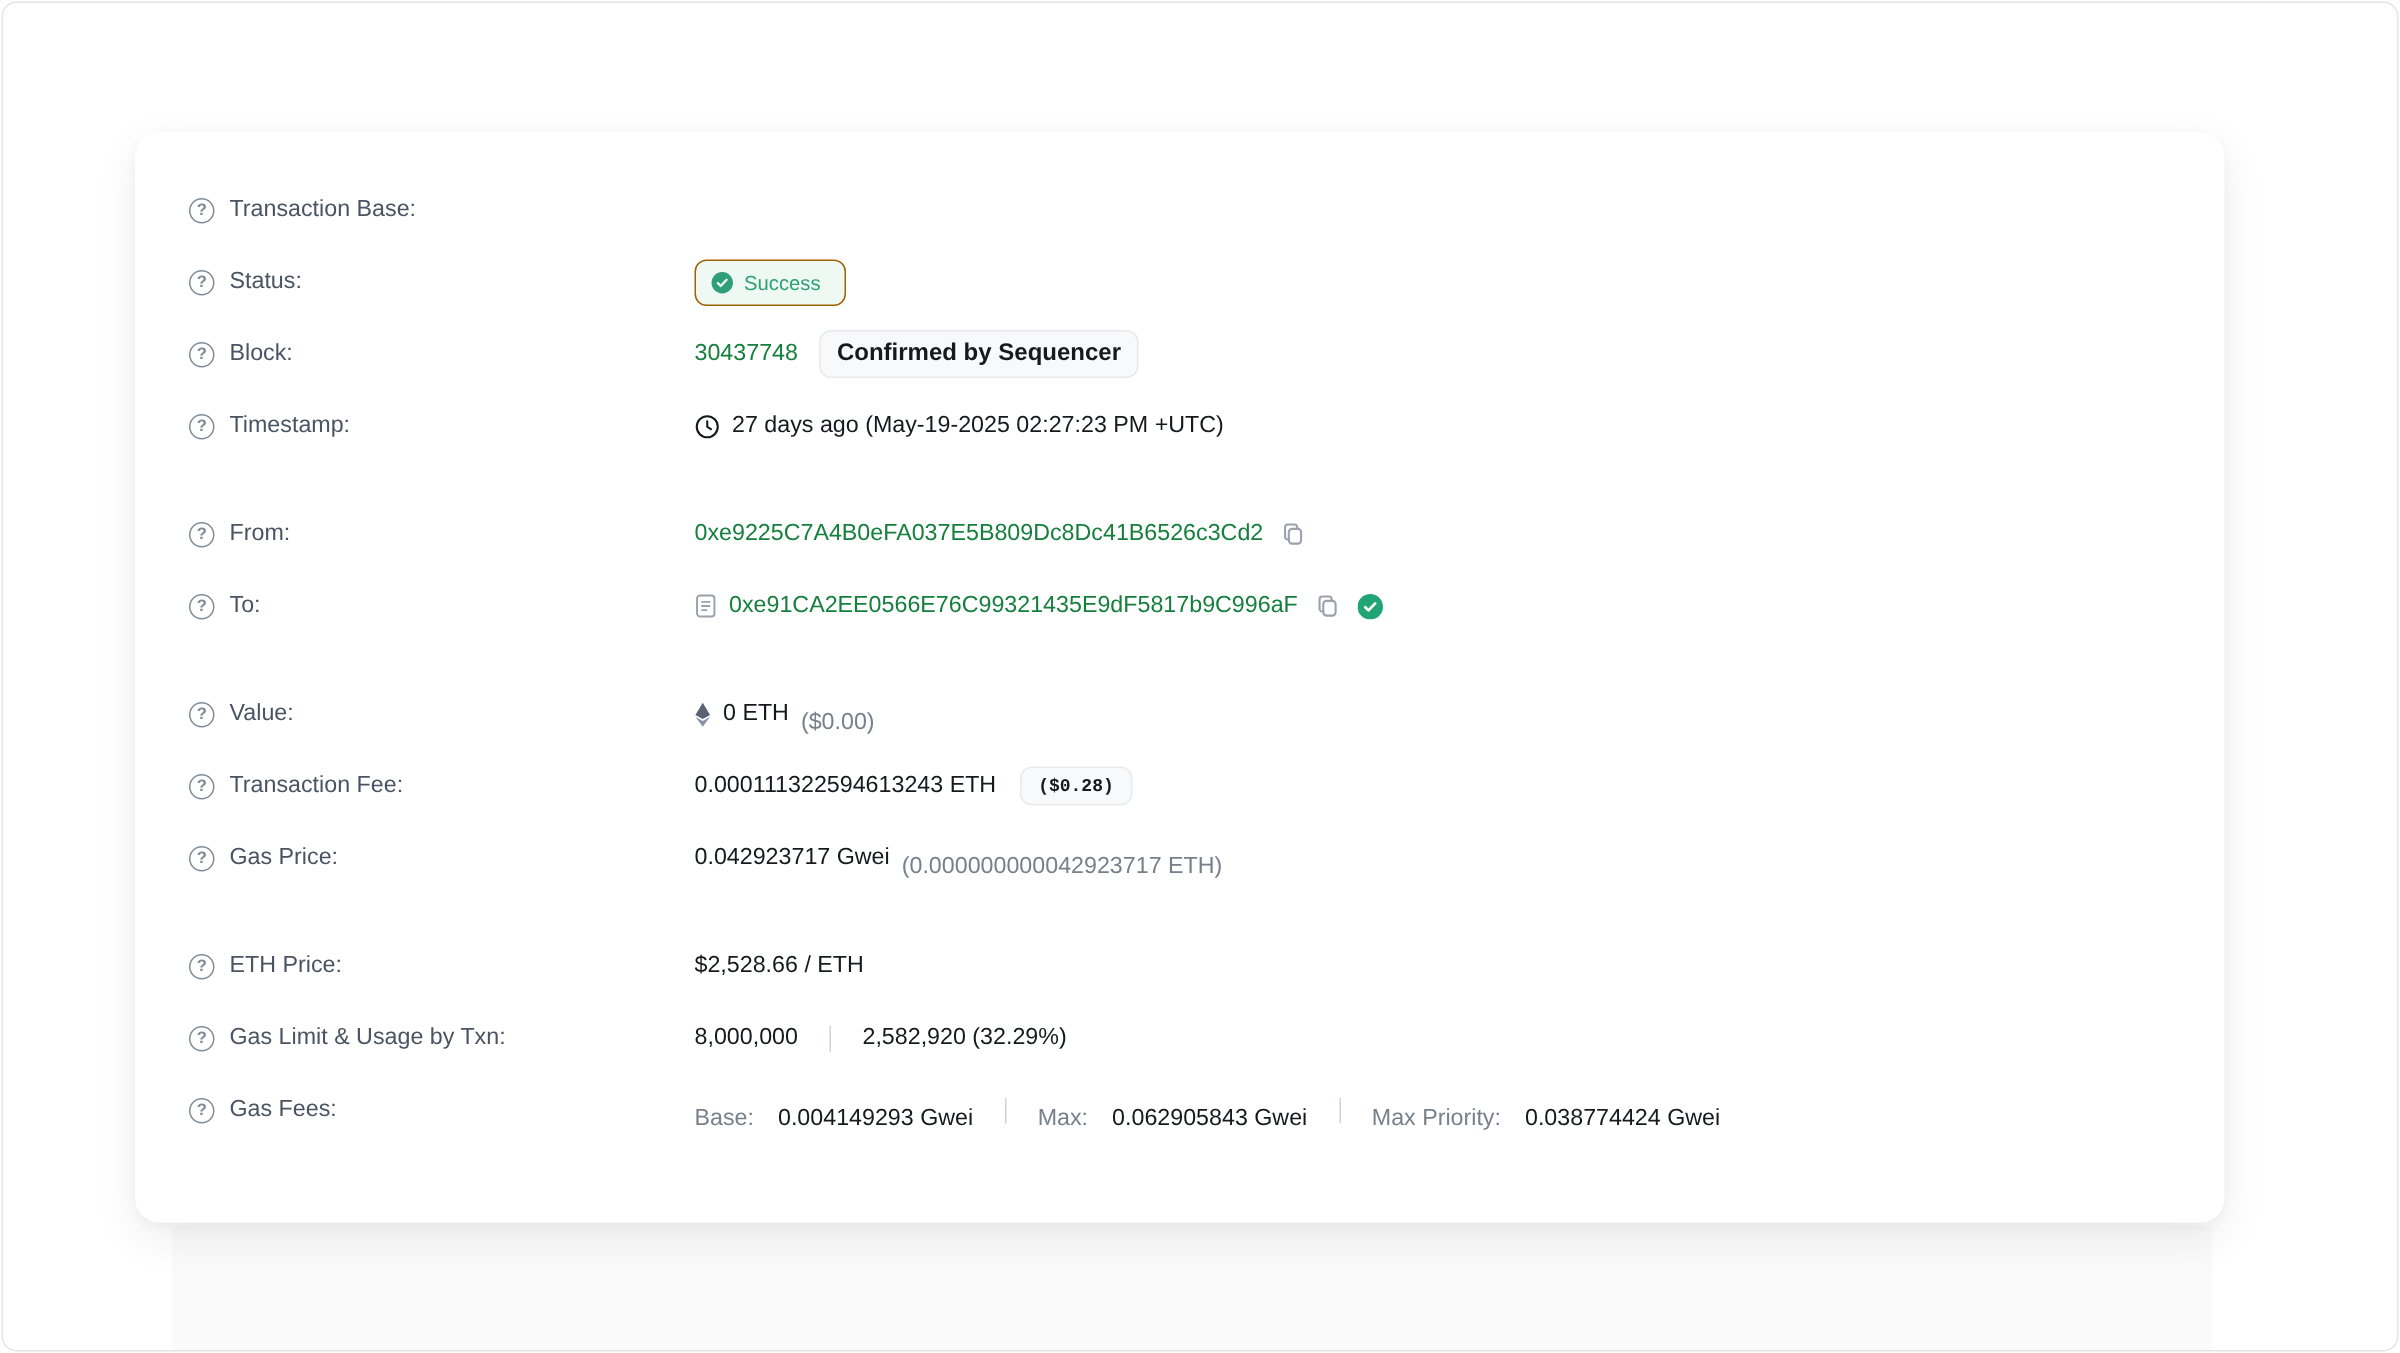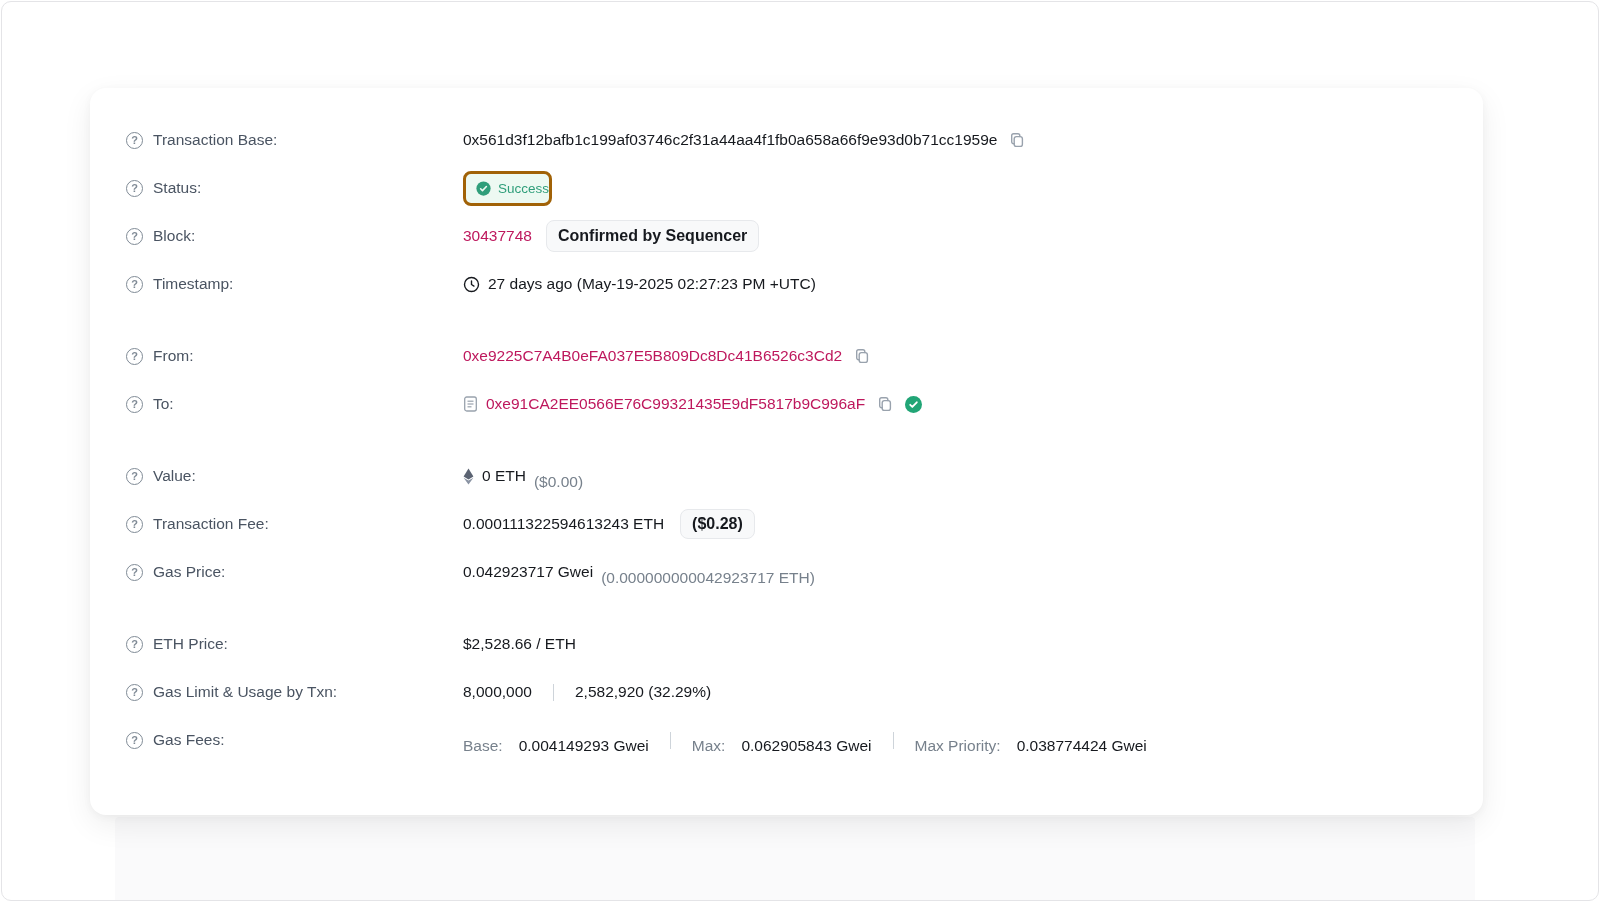--- a/index.html
+++ b/index.html
@@ -25,61 +25,52 @@
     width:337px; min-width:337px; display:flex; align-items:center; gap:10px;
     color:#4a5462; font-size:15.5px;
   }
   .value-col { display:flex; align-items:center; gap:8px; font-size:15.5px; color:#16191e; }
   .qicon {
     width:17px; height:17px; border:1.4px solid #808b96; border-radius:50%;
     display:inline-flex; align-items:center; justify-content:center;
     font-size:11px; line-height:1; color:#808b96; flex:0 0 auto; cursor:pointer;
     font-weight:600;
   }
-  .link { color:#be185d; text-decoration:none; cursor:pointer;text-align:center; }
+  .link { color:#15803d; text-decoration:none; cursor:pointer;text-align:center; }
   .muted { color:#77818c;margin-top:12px; }
   .copy-btn { display:inline-flex; align-items:center; cursor:pointer; margin-left:4px; }
   .badge-success {
     display:inline-flex; align-items:center; gap:7px;
-    background:#edf9f2; border:3px solid #a16207; border-radius:8px;
-    padding:7px 0 7px 10px; color:#2f9e7a; font-size:13.5px; font-weight:500;
+    background:#edf9f2; border:1px solid #a16207; border-radius:8px;
+    padding:7px 16px 7px 10px; color:#2f9e7a; font-size:13.5px; font-weight:500;
   }
   .badge-gray {
     display:inline-flex; align-items:center;
     background:#f8f9fa; border:1px solid #e7e9ec; border-radius:8px;
     padding:6px 11px; color:#16191e; font-size:16px; font-weight:700;
   }
-  .badge-usd { margin-left:8px; padding:5px 11px; font-size:16px; }
+  .badge-usd { margin-left:8px; padding:5px 11px; font-size:12px;font-family:Liberation Mono, monospace; }
   .pipe { width:0; height:17px; border-left:1px solid #ced4da; margin:0 13px; }
   .icon { display:inline-flex; align-items:center; flex:0 0 auto; }
   .gasfee-pair { display:inline-flex; align-items:flex-end; gap:16px; }
 </style>
 </head>
 <body>
 
 <div class="frame">
   <div class="next-card-peek"></div>
 
   <div class="card">
 
     <div class="group">
 
       <div class="row">
         <div class="label-col">
           <span class="qicon">?</span>
           <span>Transaction Base:</span>
-        </div>
-        <div class="value-col">
-          <span>0x561d3f12bafb1c199af03746c2f31a44aa4f1fb0a658a66f9e93d0b71cc1959e</span>
-          <span class="copy-btn">
-            <svg width="16" height="16" viewBox="0 0 16 16">
-                <rect x="5.2" y="4.6" width="8.2" height="9.8" rx="2.2" fill="none" stroke="#99a2ad" stroke-width="1.4"></rect>
-                <path d="M10.8 4.6V3.6A1.9 1.9 0 0 0 8.9 1.7H4.6A1.9 1.9 0 0 0 2.7 3.6v6.2a1.9 1.9 0 0 0 1.9 1.9h.6" fill="none" stroke="#99a2ad" stroke-width="1.4" stroke-linecap="round"></path>
-              </svg>
-          </span>
         </div>
       </div>
 
       <div class="row">
         <div class="label-col">
           <span class="qicon">?</span>
           <span>Status:</span>
         </div>
         <div class="value-col">
           <span class="badge-success">

